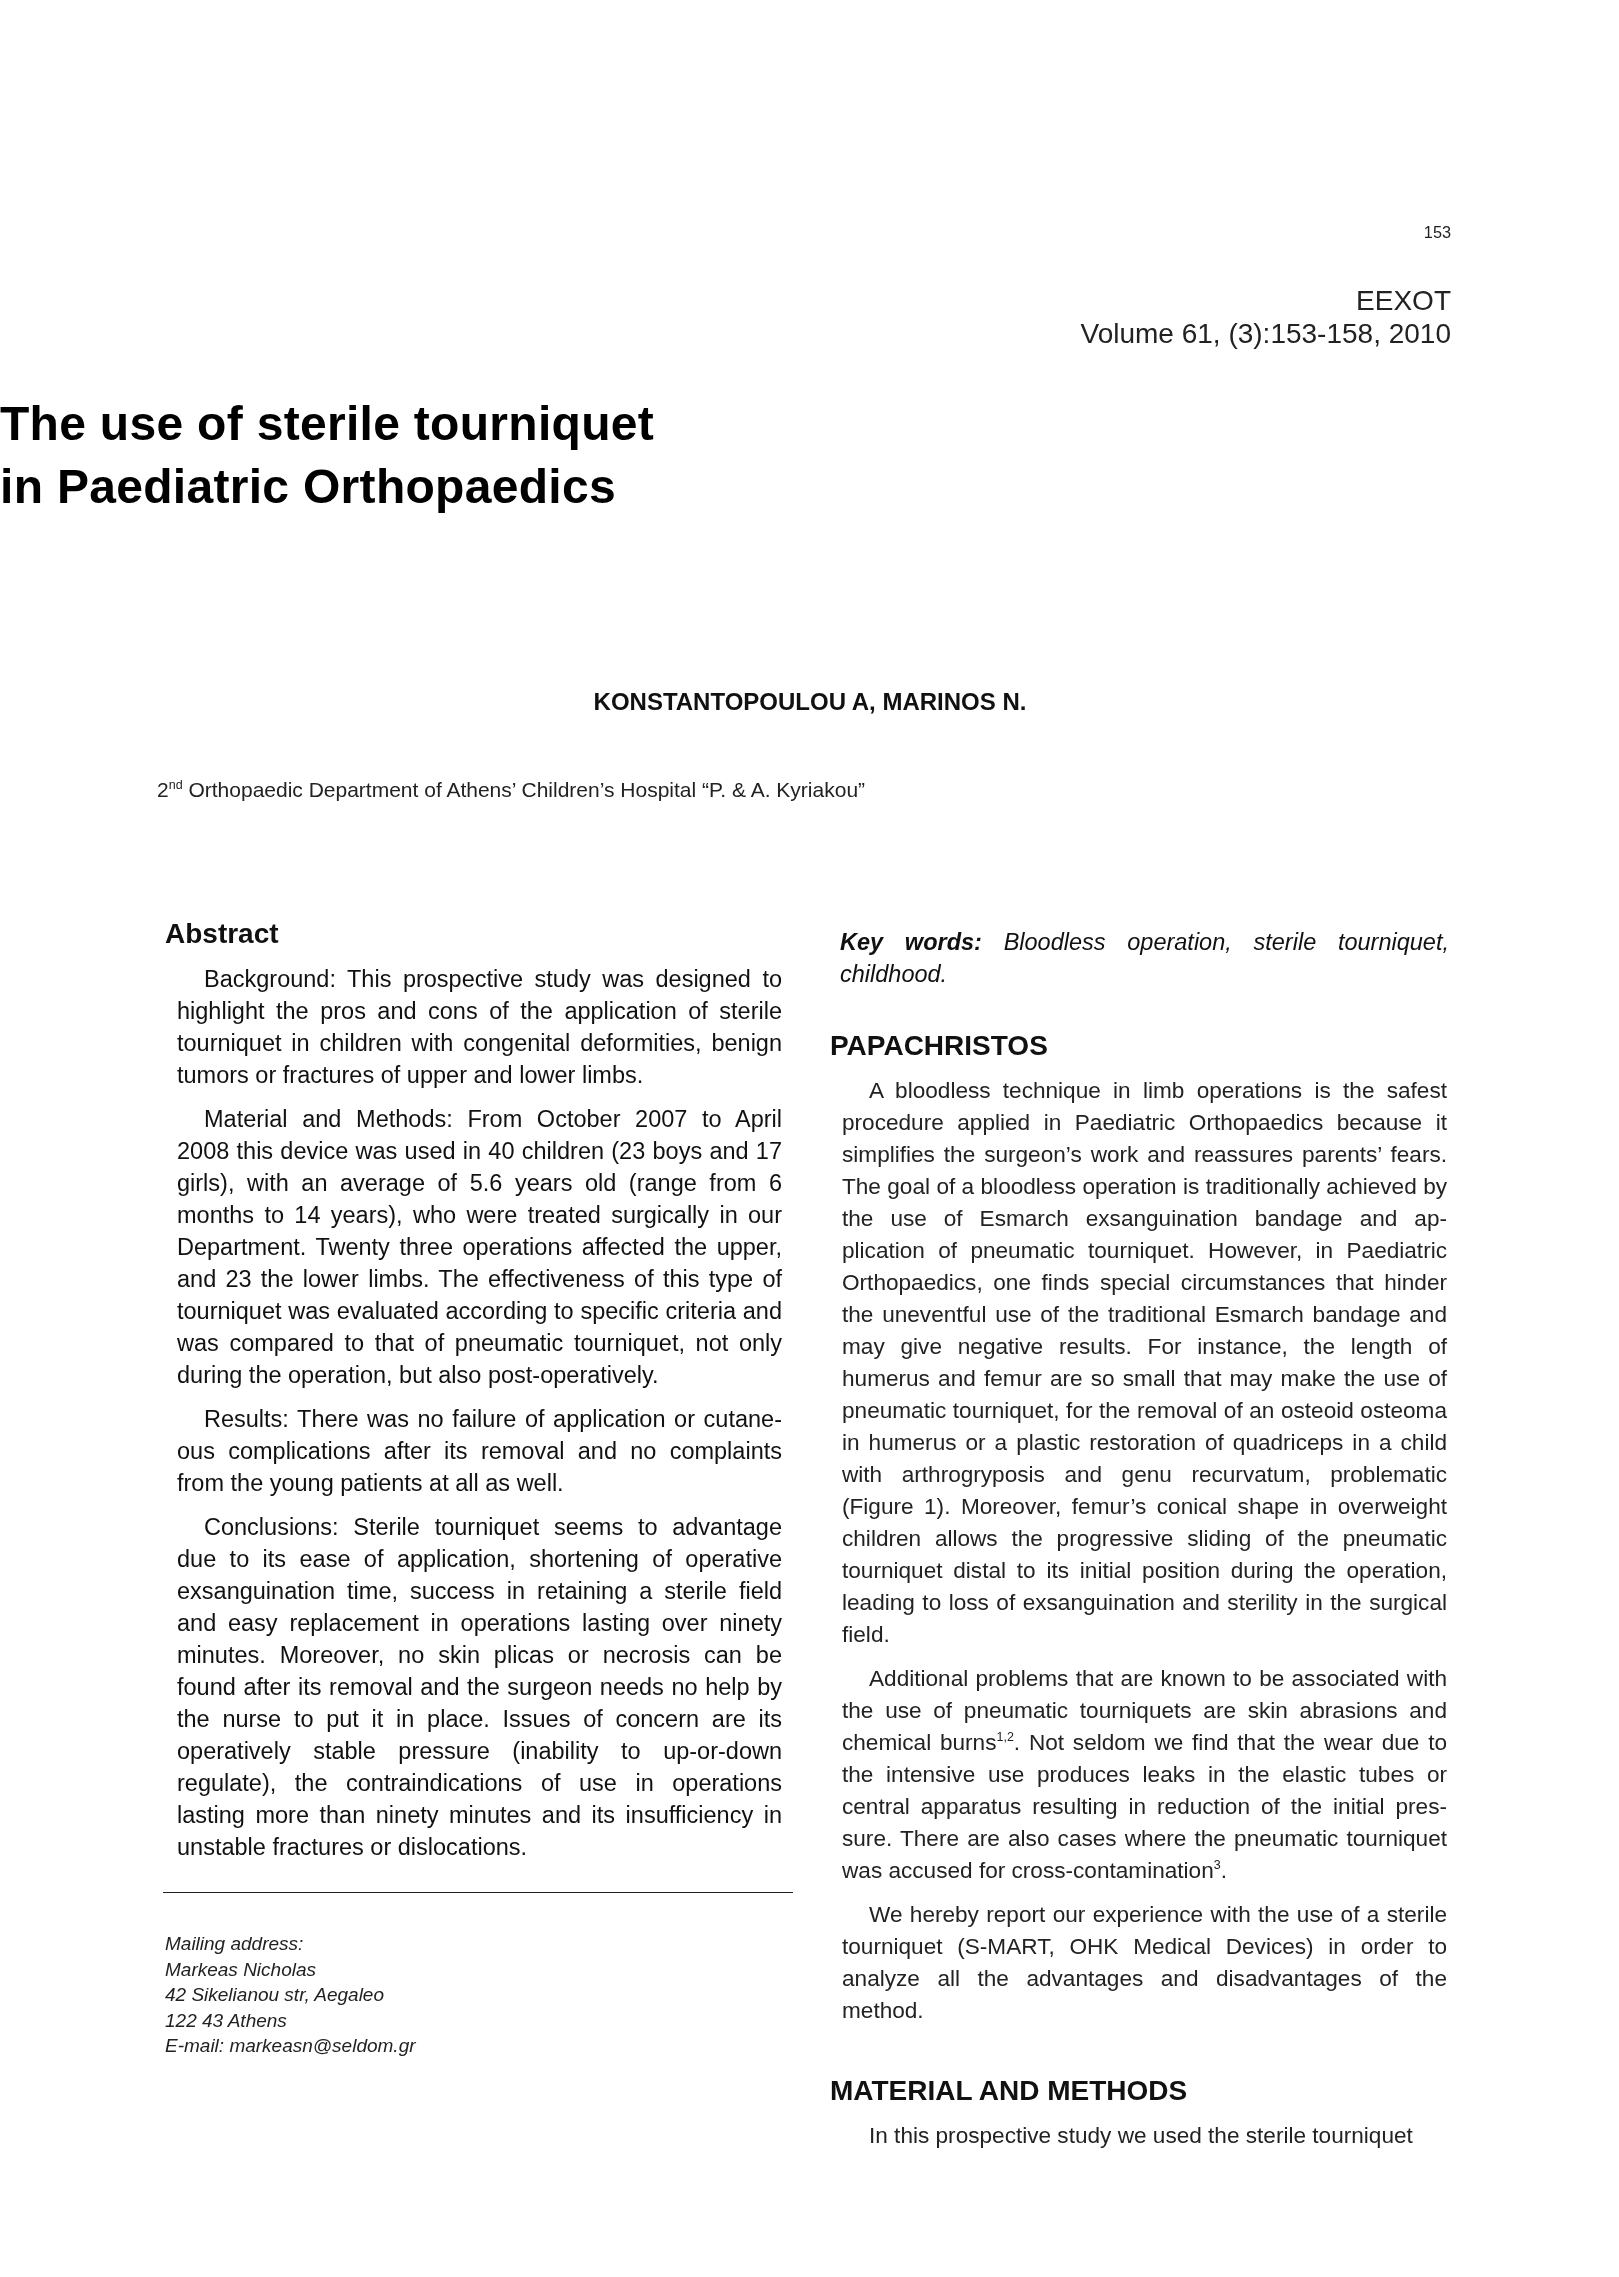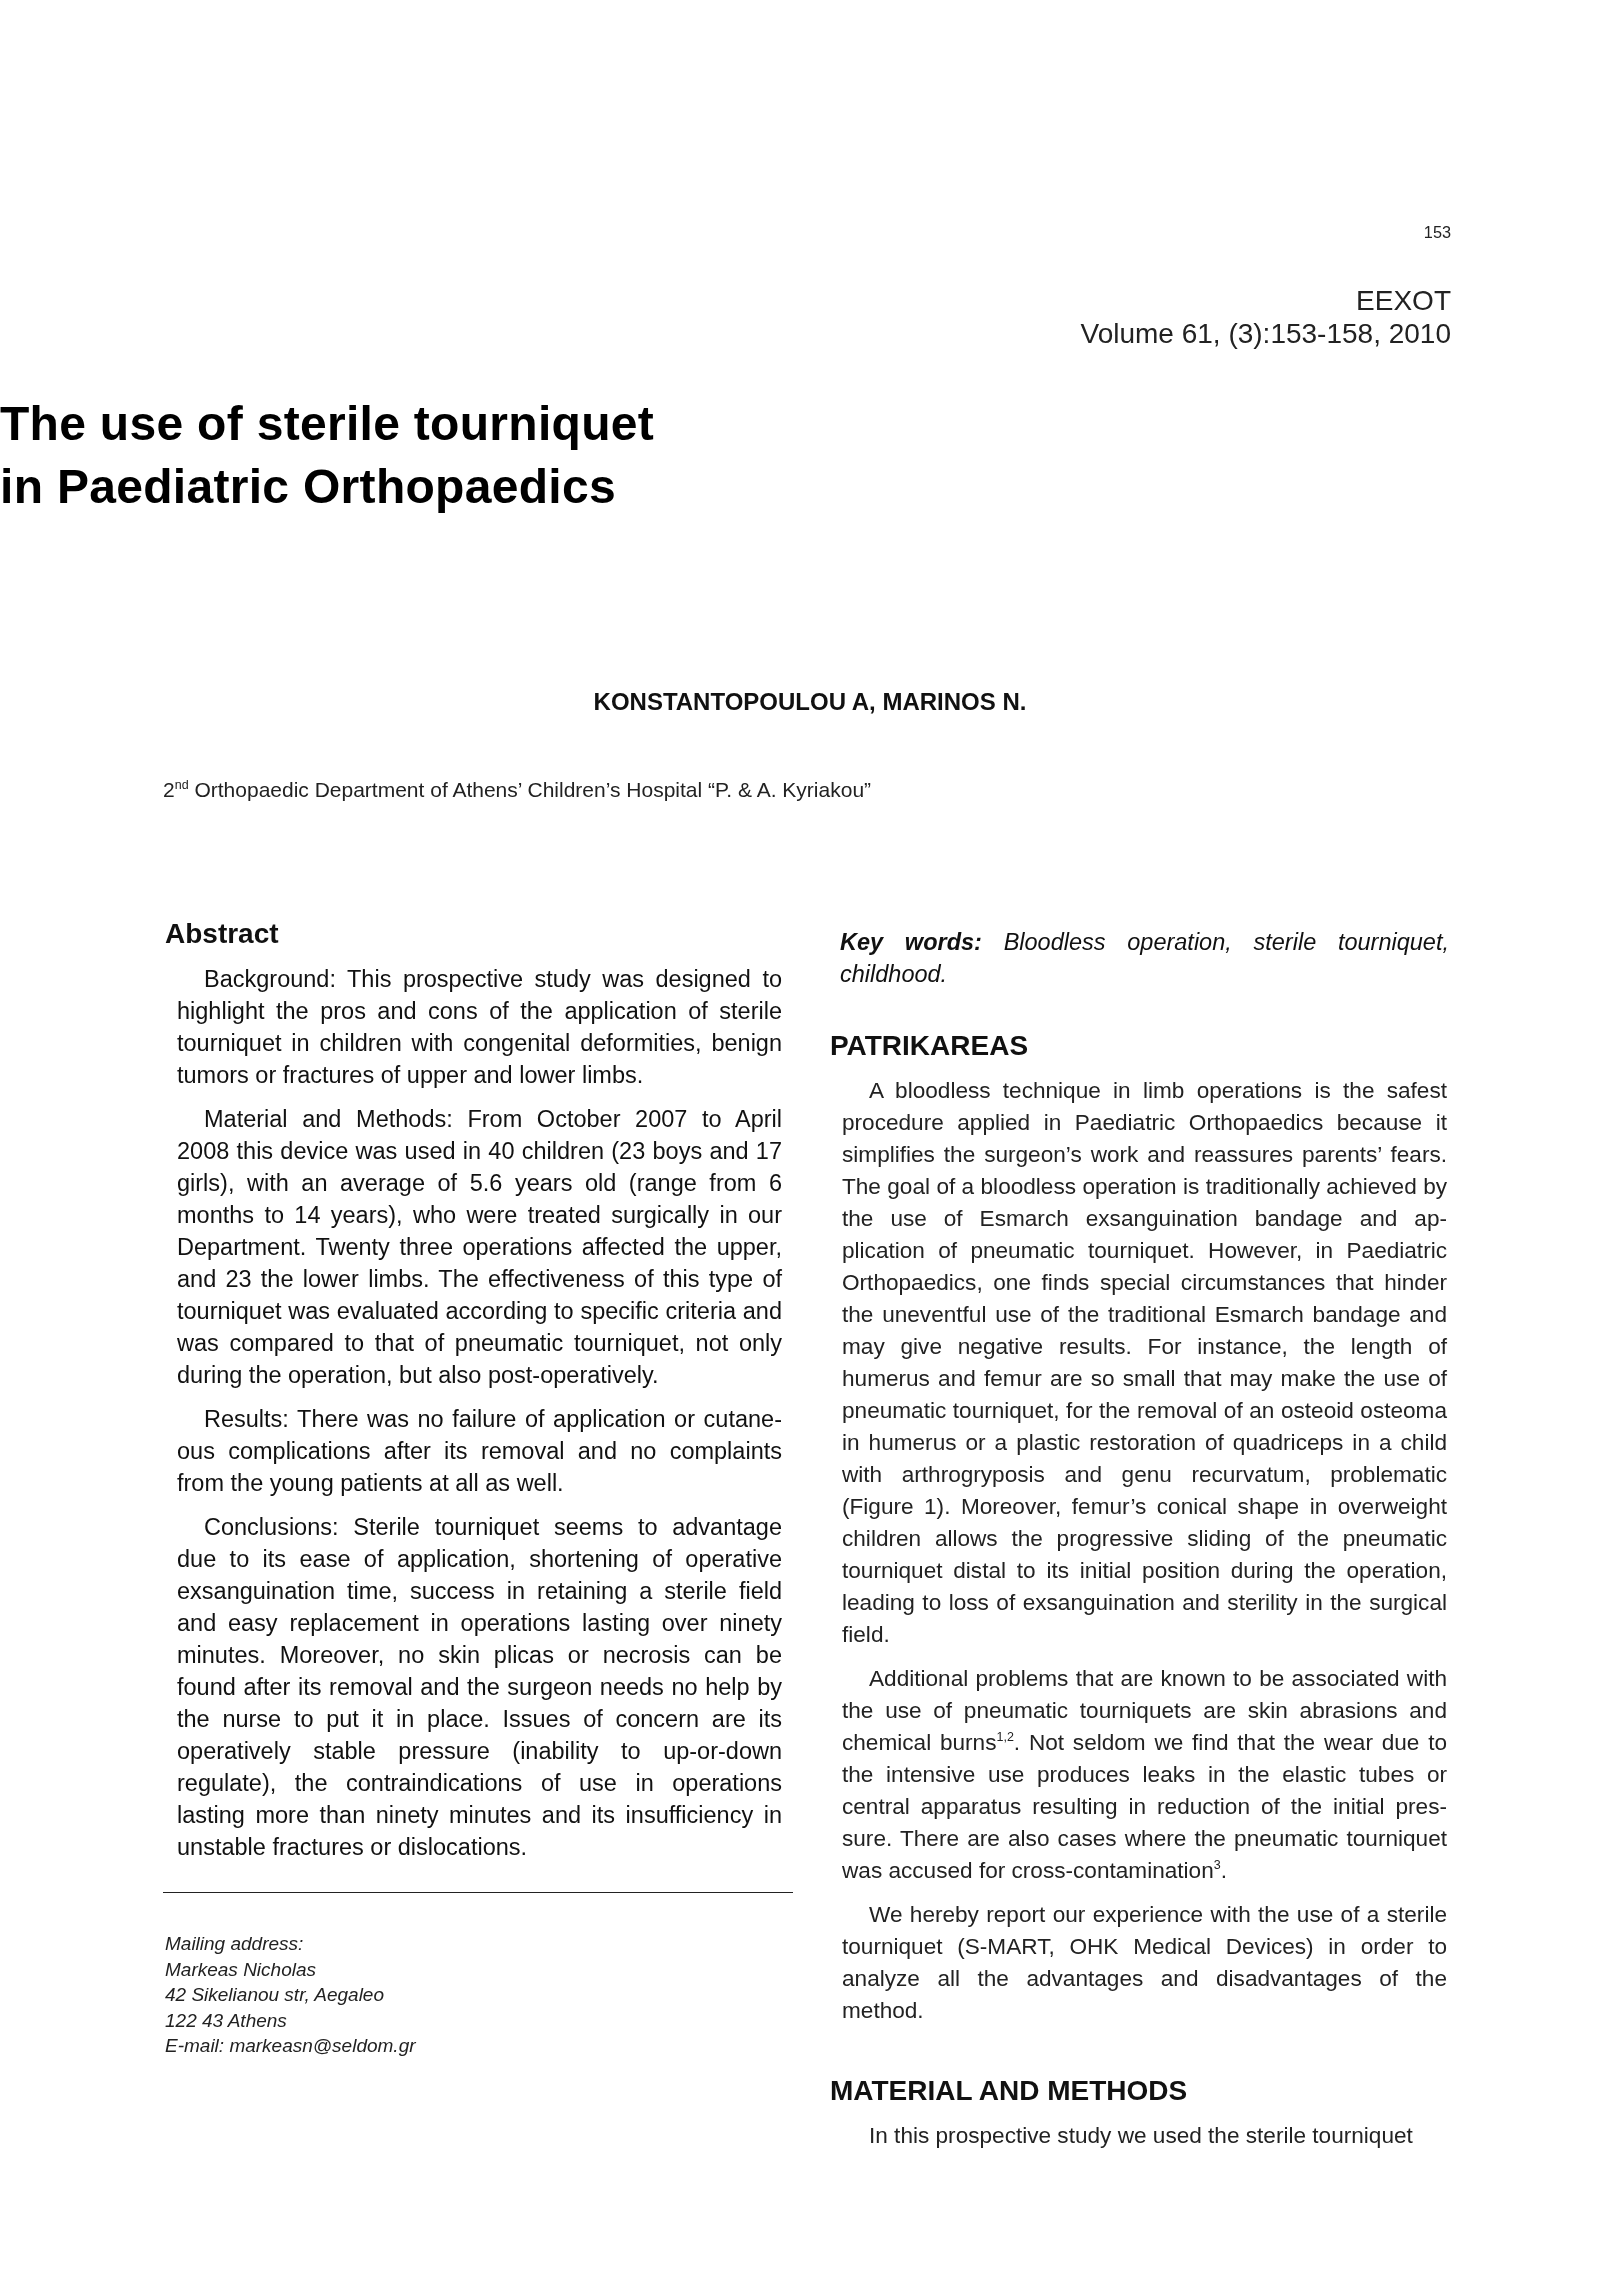--- a/index.html
+++ b/index.html
@@ -14,21 +14,21 @@
     position: absolute; top: 392px; left: 0; width: 1328px; text-align: left;
     font-size: 48px; font-weight: bold; line-height: 63px; color: #000000;
     letter-spacing: 0.3px;
   }
   .title span { display: block; }
   .authors {
     position: absolute; top: 684px; left: 0; width: 1620px; text-align: center;
     font-size: 24px; font-weight: bold; line-height: 35px; color: #111;
   }
   .authors span { display: block; }
-  .affil { position: absolute; top: 778px; left: 163px; font-size: 21px; color: #222; }
+  .affil { position: absolute; top: 778px; left: 157px; font-size: 21px; color: #222; }
   .affil sup { font-size: 12.5px; }
   .col { position: absolute; width: 629px; }
   .col-left { top: 916px; left: 165px; }
   .col-right { top: 916px; left: 830px; }
   .h-abstract { font-size: 28px; font-weight: bold; margin: 0 0 9.6px 0; line-height: 35px; }
   .para {
     font-size: 23.5px; line-height: 32px; text-align: justify; margin: 12px;
     text-indent: 27px; hyphens: manual;
   }
   .para.light { color: #222; font-size: 22.6px; line-height: 32px; }
@@ -76,21 +76,21 @@
     <div>Markeas Nicholas</div>
     <div>42 Sikelianou str, Aegaleo</div>
     <div>122 43 Athens</div>
     <div>E-mail: markeasn@seldom.gr</div>
   </div>
 </div>
 
 <div class="col col-right">
   <p class="keywords"><b>Key words:</b><span> Bloodless operation, sterile tourniquet, childhood.</span></p>
 
-  <h2 class="h-section">PATRIKAREAS</h2>
+  <h2 class="h-section">PAPACHRISTOS</h2>
   <p class="para light">A bloodless technique in limb operations is the safest procedure applied in Paediatric Orthopaedics because it simplifies the surgeon’s work and reassures parents’ fears. The goal of a bloodless operation is traditionally achieved by the use of Esmarch exsanguination bandage and ap­plication of pneumatic tourniquet. However, in Paediatric Orthopaedics, one finds special circumstances that hinder the uneventful use of the traditional Esmarch bandage and may give negative results. For instance, the length of humerus and femur are so small that may make the use of pneumatic tourniquet, for the removal of an osteoid osteoma in hu­merus or a plastic restoration of quadriceps in a child with arthrogryposis and genu recurvatum, problematic (Figure 1). Moreover, femur’s conical shape in overweight children allows the progressive sliding of the pneumatic tourniquet distal to its initial position during the operation, leading to loss of exsanguination and sterility in the surgical field.</p>
   <p class="para light"><span>Additional problems that are known to be associated with the use of pneumatic tourniquets are skin abrasions and chemical burns</span><sup class="ref">1,2</sup><span>. Not seldom we find that the wear due to the intensive use produces leaks in the elastic tubes or central apparatus resulting in reduction of the initial pres­sure. There are also cases where the pneumatic tourniquet was accused for cross-contamination</span><sup class="ref">3</sup><span>.</span></p>
   <p class="para light">We hereby report our experience with the use of a sterile tourniquet (S-MART, OHK Medical Devices) in order to analyze all the advantages and disadvantages of the method.</p>
 
   <h2 class="h-section mm">MATERIAL AND METHODS</h2>
   <p class="para light">In this prospective study we used the sterile tourniquet</p>
 </div>
 
 
 </body></html>

